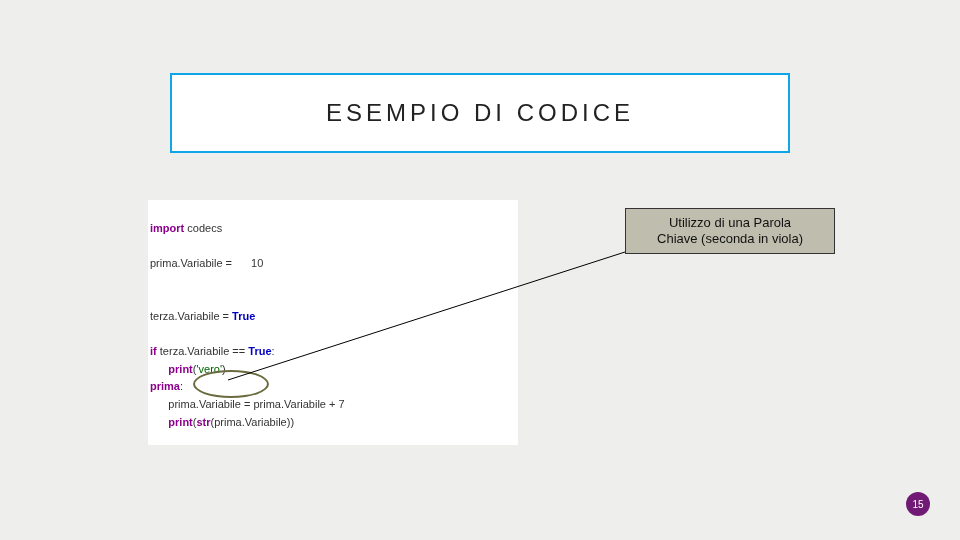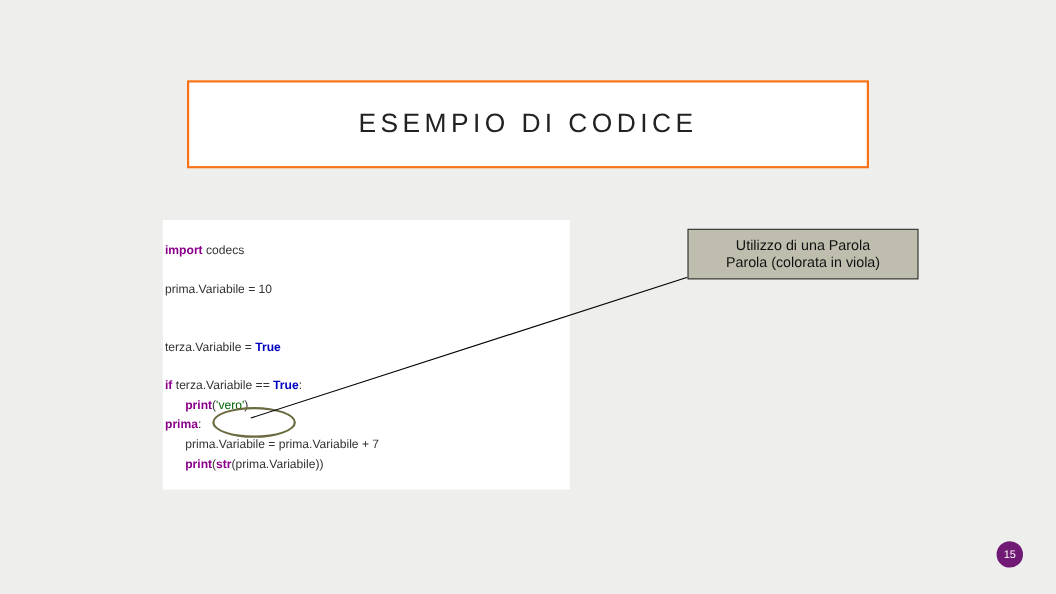--- a/index.html
+++ b/index.html
@@ -14,21 +14,21 @@
     width: 960px;
     height: 540px;
   }
   .title-box {
     position: absolute;
     left: 170px;
     top: 73px;
     width: 620px;
     height: 80px;
     background: #ffffff;
-    border: 2px solid #f97316;
+    border: 2px solid #0ea5e9;
     display: flex;
     align-items: center;
     justify-content: center;
   }
   .title-text {
     font-size: 24px;
     letter-spacing: 4px;
     color: #222222;
     font-weight: 400;
   }
@@ -42,21 +42,21 @@
     padding: 20px 2px;
     font-family: Verdana, Geneva, sans-serif;
     font-size: 11px;
     line-height: 1.6;
     color: #333333;
   }
   .code-area .line { white-space: pre; }
   .kw-purple { color: #8b008b; font-weight: bold; }
   .str-green { color: #006400; }
   .lit-blue { color: #0000c0; font-weight: bold; }
-  .num { color: #333333; }
+  .num { color: #333333; margin-left: 16px; }
   .callout {
     position: absolute;
     left: 625px;
     top: 208px;
     width: 210px;
     height: 46px;
     background: #bfbdae;
     border: 1px solid #333333;
     display: flex;
     align-items: center;
@@ -127,21 +127,21 @@
 
   <div class="ellipse"></div>
 
   <svg class="connector">
     <line x1="18" y1="130" x2="415" y2="2" stroke="#000000" stroke-width="1"></line>
   </svg>
 
   <div class="callout">
     <div>
       <span>Utilizzo di una Parola</span><br>
-      <span>Parola (colorata in viola)</span>
+      <span>Chiave (seconda in viola)</span>
     </div>
   </div>
 
   <div class="page-num">
     <span>15</span>
   </div>
 
 </div>
 
 </body></html>

